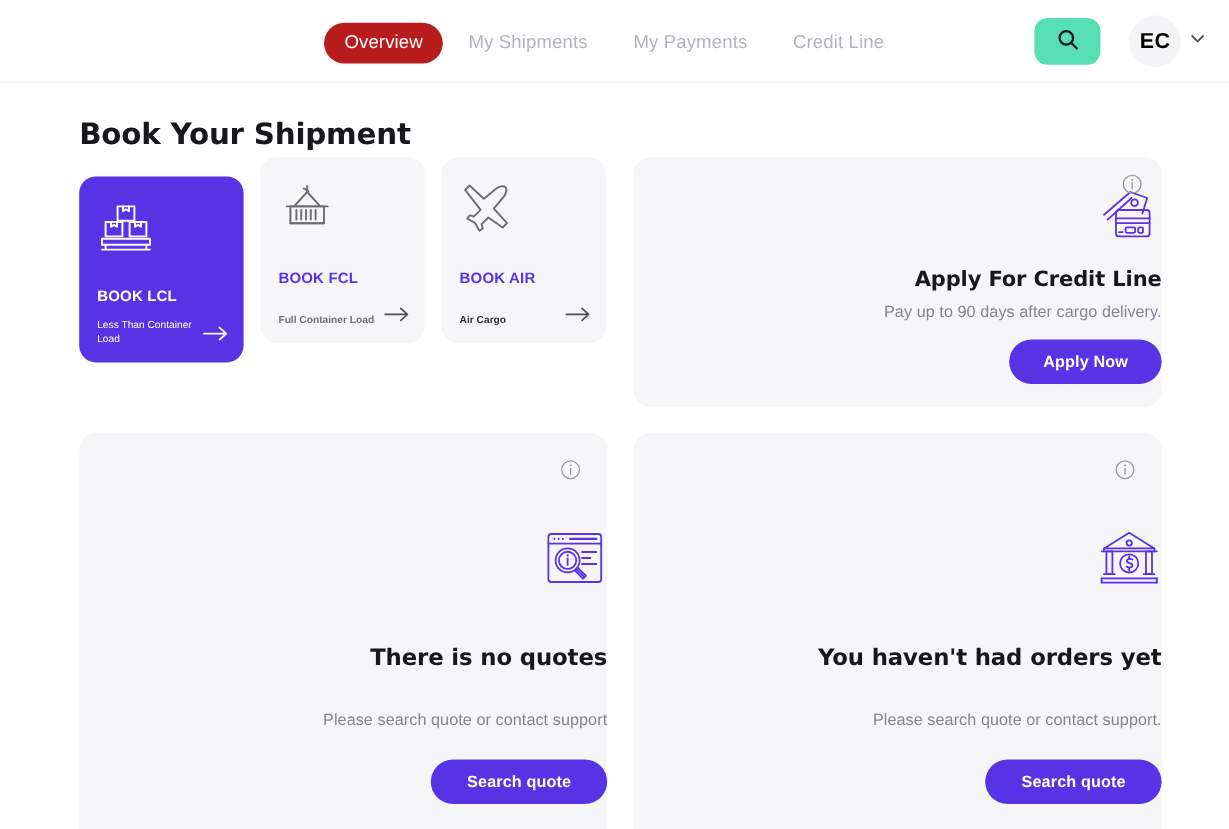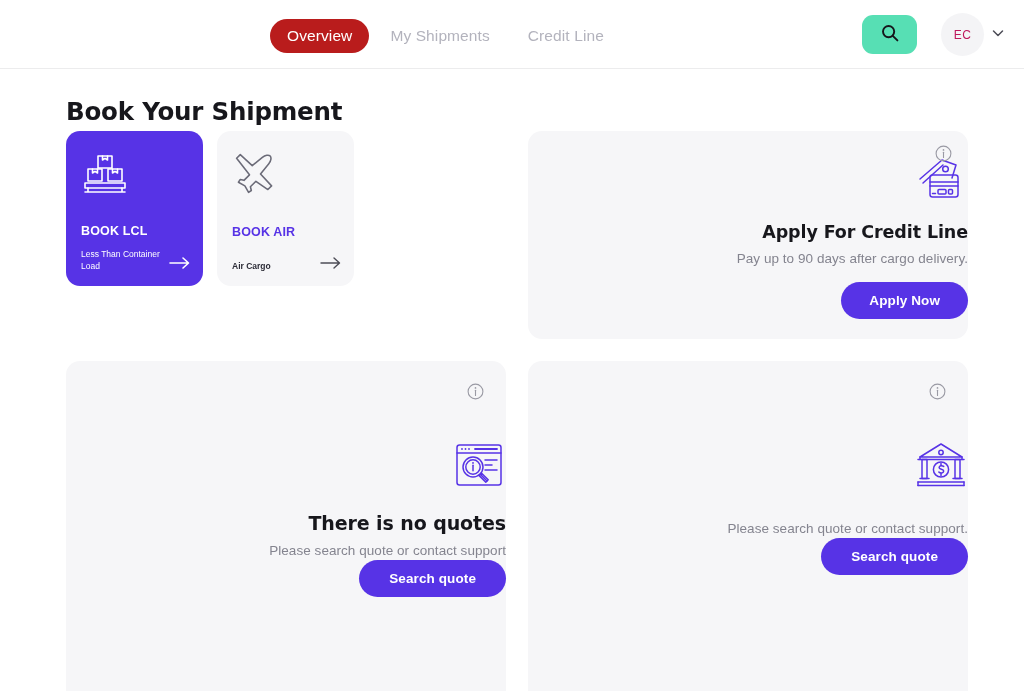--- a/index.html
+++ b/index.html
@@ -105,23 +105,24 @@
     cursor: pointer;
   }
   .avatar {
     width: 43px;
     height: 43px;
     border-radius: 50%;
     background: #f4f4f6;
     display: flex;
     align-items: center;
     justify-content: center;
-    font-size: 12px;
-    color: #be185d;
+    font-size: 18px;
+    color: #000000;
     letter-spacing: 0.3px;
+    font-weight: bold;
   }
 
   
   .main {
     padding: 28px 56px 0 66px;
     position: relative;
   }
   .page-title {
     font-size: 24.5px;
     font-weight: 700;
@@ -146,21 +147,21 @@
   }
   .book-card {
     position: relative;
     height: 155px;
     border-radius: 14px;
     background: #f6f6f8;
     padding: 16px 14px 14px 14px;
     cursor: pointer;
     overflow: hidden;
   }
-  .book-card.primary { background: #5733e6; }
+  .book-card.primary { background: #5733e6; margin-top: 16px; }
   .book-card .bc-icon {
     position: absolute;
     top: 22px;
     left: 16px;
   }
   .book-card .bc-title {
     position: absolute;
     left: 15px;
     bottom: 47px;
     font-size: 12.5px;
@@ -203,20 +204,21 @@
   }
   .panel.empty .info-icon { top: 22px; right: 22px; }
 
   .panel-inner {
     display: flex;
     flex-direction: column;
     align-items: flex-end;
   }
   .panel.empty .panel-inner {
     padding-top: 79px;
+    gap: 24px;
   }
   .panel-icon { margin-bottom: 11px; }
   .panel.empty .panel-icon { margin-bottom: 14px; }
 
   .panel-title {
     font-size: 17.5px;
     font-weight: 700;
     color: #17171c;
     letter-spacing: -0.1px;
     font-family: "DejaVu Sans", sans-serif;
@@ -247,20 +249,21 @@
 </style>
 </head>
 <body>
 
 <div class="header">
 
 
   <nav class="nav">
     <div class="nav-item active">Overview</div>
     <div class="nav-item">My Shipments</div>
+    <div class="nav-item">My Payments</div>
     <div class="nav-item">Credit Line</div>
   </nav>
 
   <button class="search-btn">
     <span>
       <svg width="20" height="20" viewBox="0 0 20 20" fill="none">
         <circle cx="8.6" cy="8.6" r="5.6" stroke="#16161b" stroke-width="1.9"></circle>
         <line x1="12.8" y1="12.8" x2="17.4" y2="17.4" stroke="#16161b" stroke-width="1.9" stroke-linecap="round"></line>
       </svg>
     </span>
@@ -299,20 +302,40 @@
         </span>
         <span class="bc-title">BOOK LCL</span>
         <span class="bc-sub">Less Than Container Load</span>
         <span class="bc-arrow">
           <svg width="22" height="14" viewBox="0 0 22 14" fill="none">
             <path d="M1 7 h18 M14 2 l5.5 5 -5.5 5" stroke="#ffffff" stroke-width="1.6" stroke-linecap="round" stroke-linejoin="round"></path>
           </svg>
         </span>
       </div>
 
+      <div class="book-card">
+        <span class="bc-icon">
+          <svg width="46" height="44" viewBox="0 0 46 44" fill="none" stroke="#6b6b78" stroke-width="1.6" stroke-linejoin="round" stroke-linecap="round">
+            <path d="M23 2 v5"></path>
+            <path d="M23 7 L13 18 M23 7 L33 18"></path>
+            <path d="M20 4 l4 2.4"></path>
+            <rect x="9" y="19" width="28" height="14"></rect>
+            <path d="M6 19 h34"></path>
+            <path d="M14 22 v8 M18 22 v8 M22 22 v8 M26 22 v8 M30 22 v8"></path>
+            <path d="M9 33 h28"></path>
+          </svg>
+        </span>
+        <span class="bc-title">BOOK FCL</span>
+        <span class="bc-sub">Full Container Load</span>
+        <span class="bc-arrow">
+          <svg width="22" height="14" viewBox="0 0 22 14" fill="none">
+            <path d="M1 7 h18 M14 2 l5.5 5 -5.5 5" stroke="#4d4d57" stroke-width="1.4" stroke-linecap="round" stroke-linejoin="round"></path>
+          </svg>
+        </span>
+      </div>
 
       <div class="book-card">
         <span class="bc-icon">
           <svg width="46" height="44" viewBox="0 0 46 44" fill="none" stroke="#6b6b78" stroke-width="1.7" stroke-linejoin="round" stroke-linecap="round">
             <path d="M5 9 L9 5 L22 17 L33 8 C36 5.5 40 5 41.5 6.5 C43 8 42.5 12 40 15 L31 26 L43 39 L39 43 L26 34 L20 40 L21 44 L18 46 L14 39 L7 35 L9 32 L13 33 L19 27 Z" transform="translate(-1,-3) scale(0.92)"></path>
           </svg>
         </span>
         <span class="bc-title">BOOK AIR</span>
         <span class="bc-sub" style="color:#2d2d38;">Air Cargo</span>
         <span class="bc-arrow">
@@ -401,19 +424,20 @@
             <rect x="8" y="19.5" width="5" height="19"></rect>
             <rect x="41" y="19.5" width="5" height="19"></rect>
             <path d="M6 38.5 h9 M39 38.5 h9"></path>
             <path d="M4 42 h46 M4 45.5 h46"></path>
             <path d="M4 42 v3.5 M50 42 v3.5"></path>
             <circle cx="27" cy="29.5" r="7.6"></circle>
             <path d="M29.7 26.4 c-1.2-1-4.5-1.3-4.6 1.1 c-0.1 2.2 4.6 1.3 4.6 3.6 c0 2.3-3.4 2.2-4.8 1"></path>
             <path d="M27 23.6 v1.8 M27 33.6 v1.8"></path>
           </svg>
         </span>
+        <div class="panel-title">You haven't had orders yet</div>
         <div class="panel-sub">Please search quote or contact support.</div>
         <button class="btn-primary">Search quote</button>
       </div>
     </div>
 
   </div>
 </div>
 
 </body></html>

